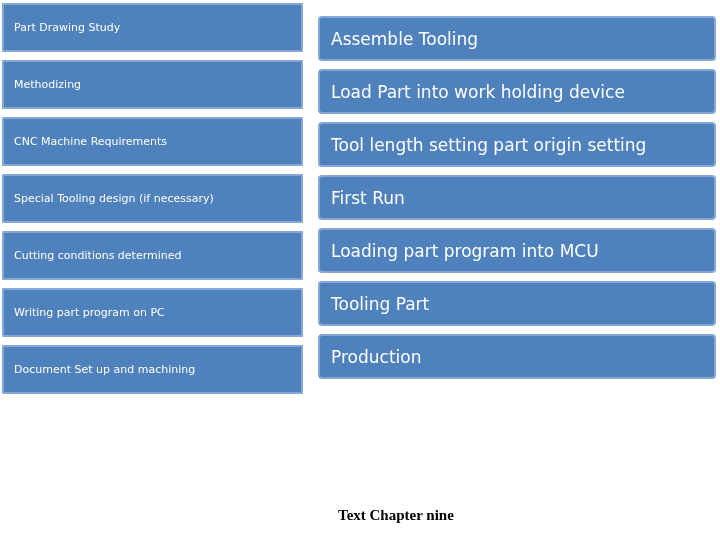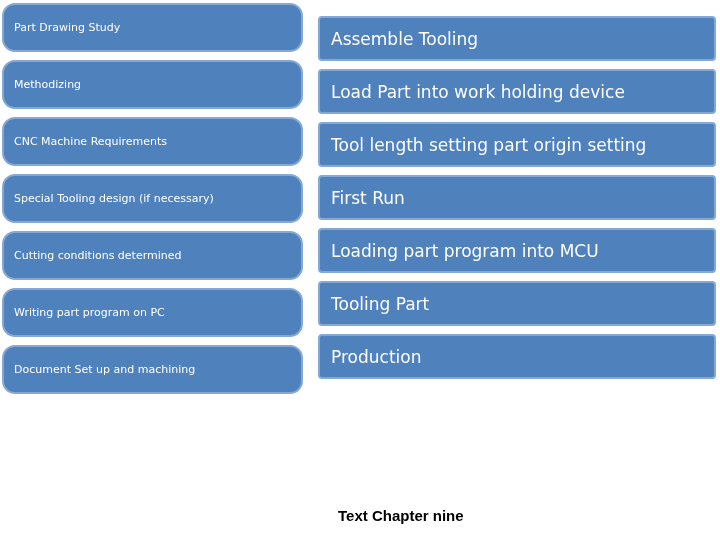--- a/index.html
+++ b/index.html
@@ -36,35 +36,35 @@
     background: #4f81bd;
     border: 2px solid #85a9d4;
     color: #ffffff;
     display: flex;
     align-items: center;
     overflow: hidden;
     white-space: nowrap;
   }
   .box-left {
     height: 49px;
-    border-radius: 13px;
+    border-radius: 1px;
     font-size: 11px;
     padding: 0 10px;
   }
   .box-right {
     height: 45px;
     border-radius: 4px;
     font-size: 17px;
     padding: 0 11px;
   }
   .caption {
     position: absolute;
     left: 338px;
     top: 507px;
-    font-family: Liberation Sans, sans-serif;
+    font-family: Liberation Serif, serif;
     font-weight: bold;
     font-size: 15px;
     color: #000000;
     white-space: nowrap;
   }
 </style>
 </head>
 <body>
 
 <div class="slide">

